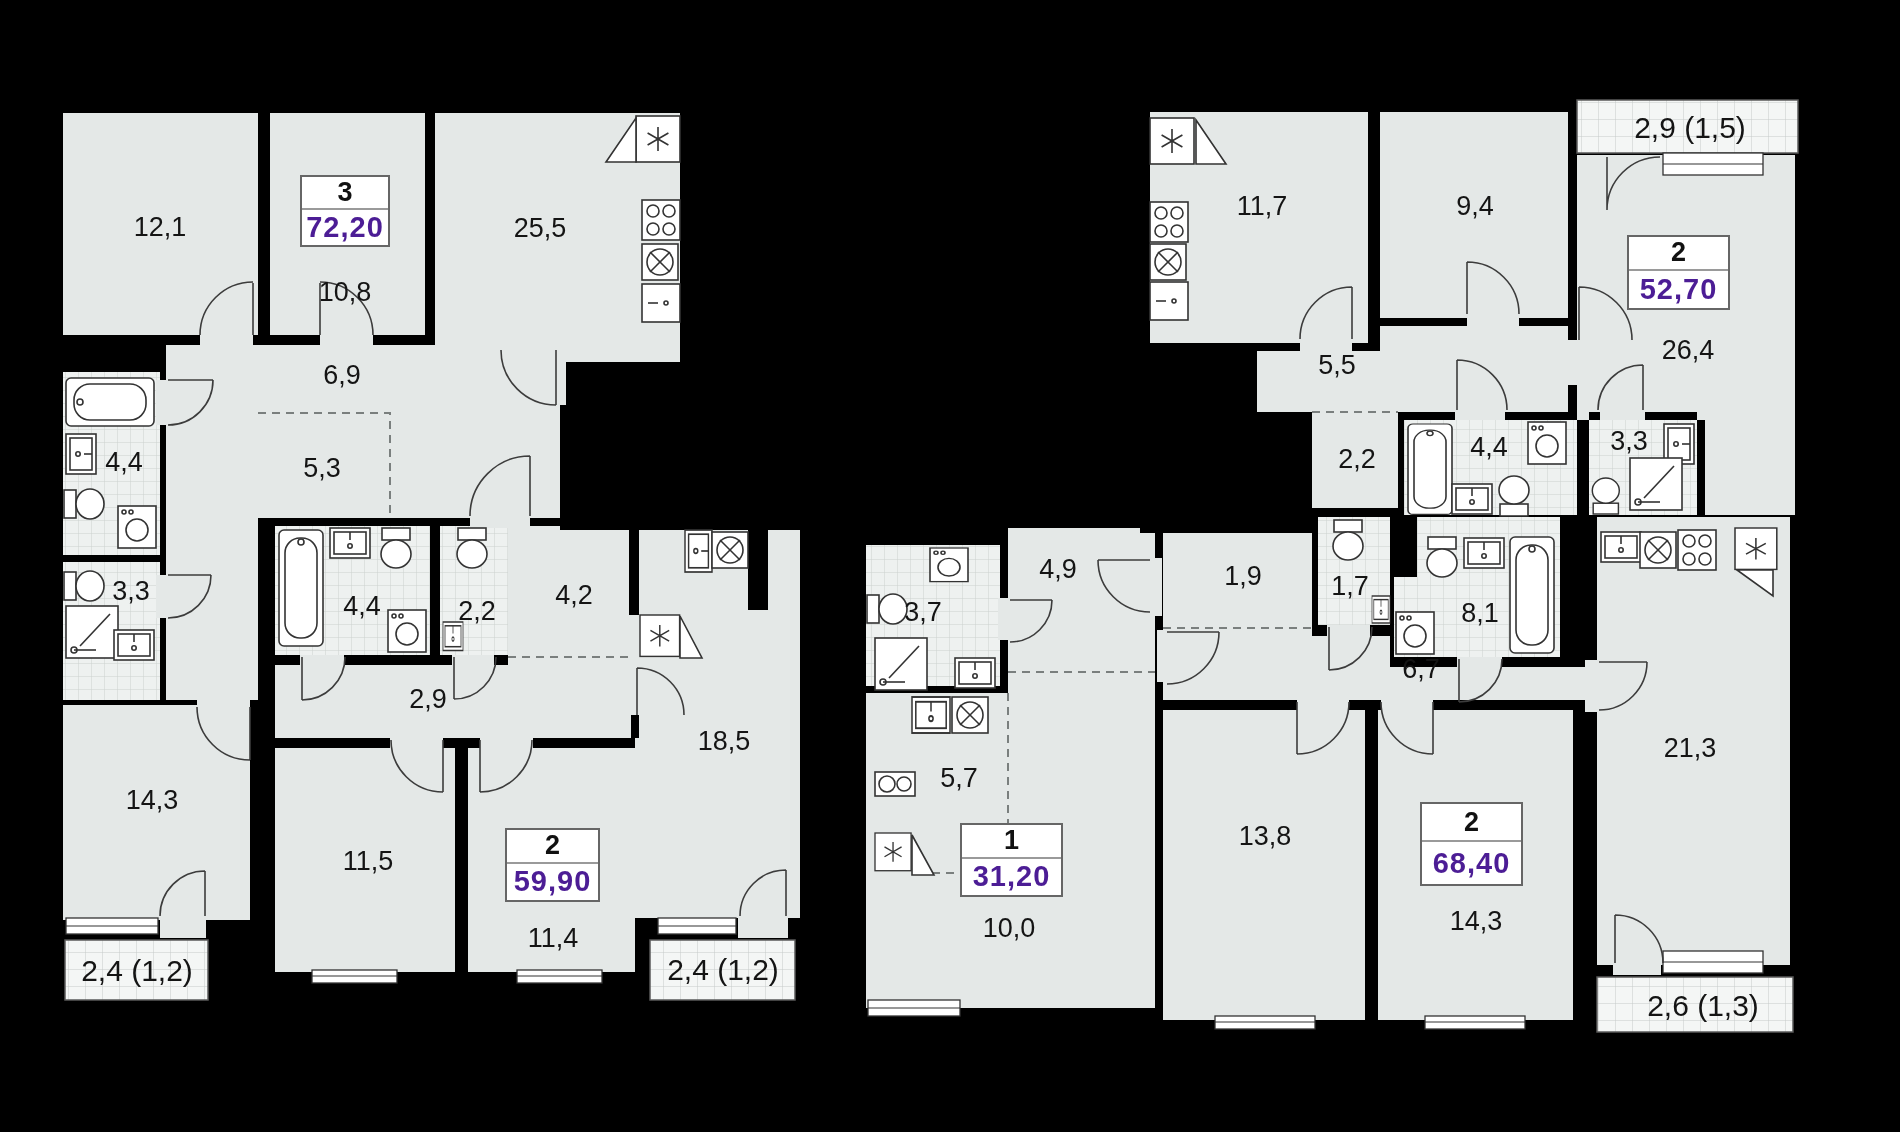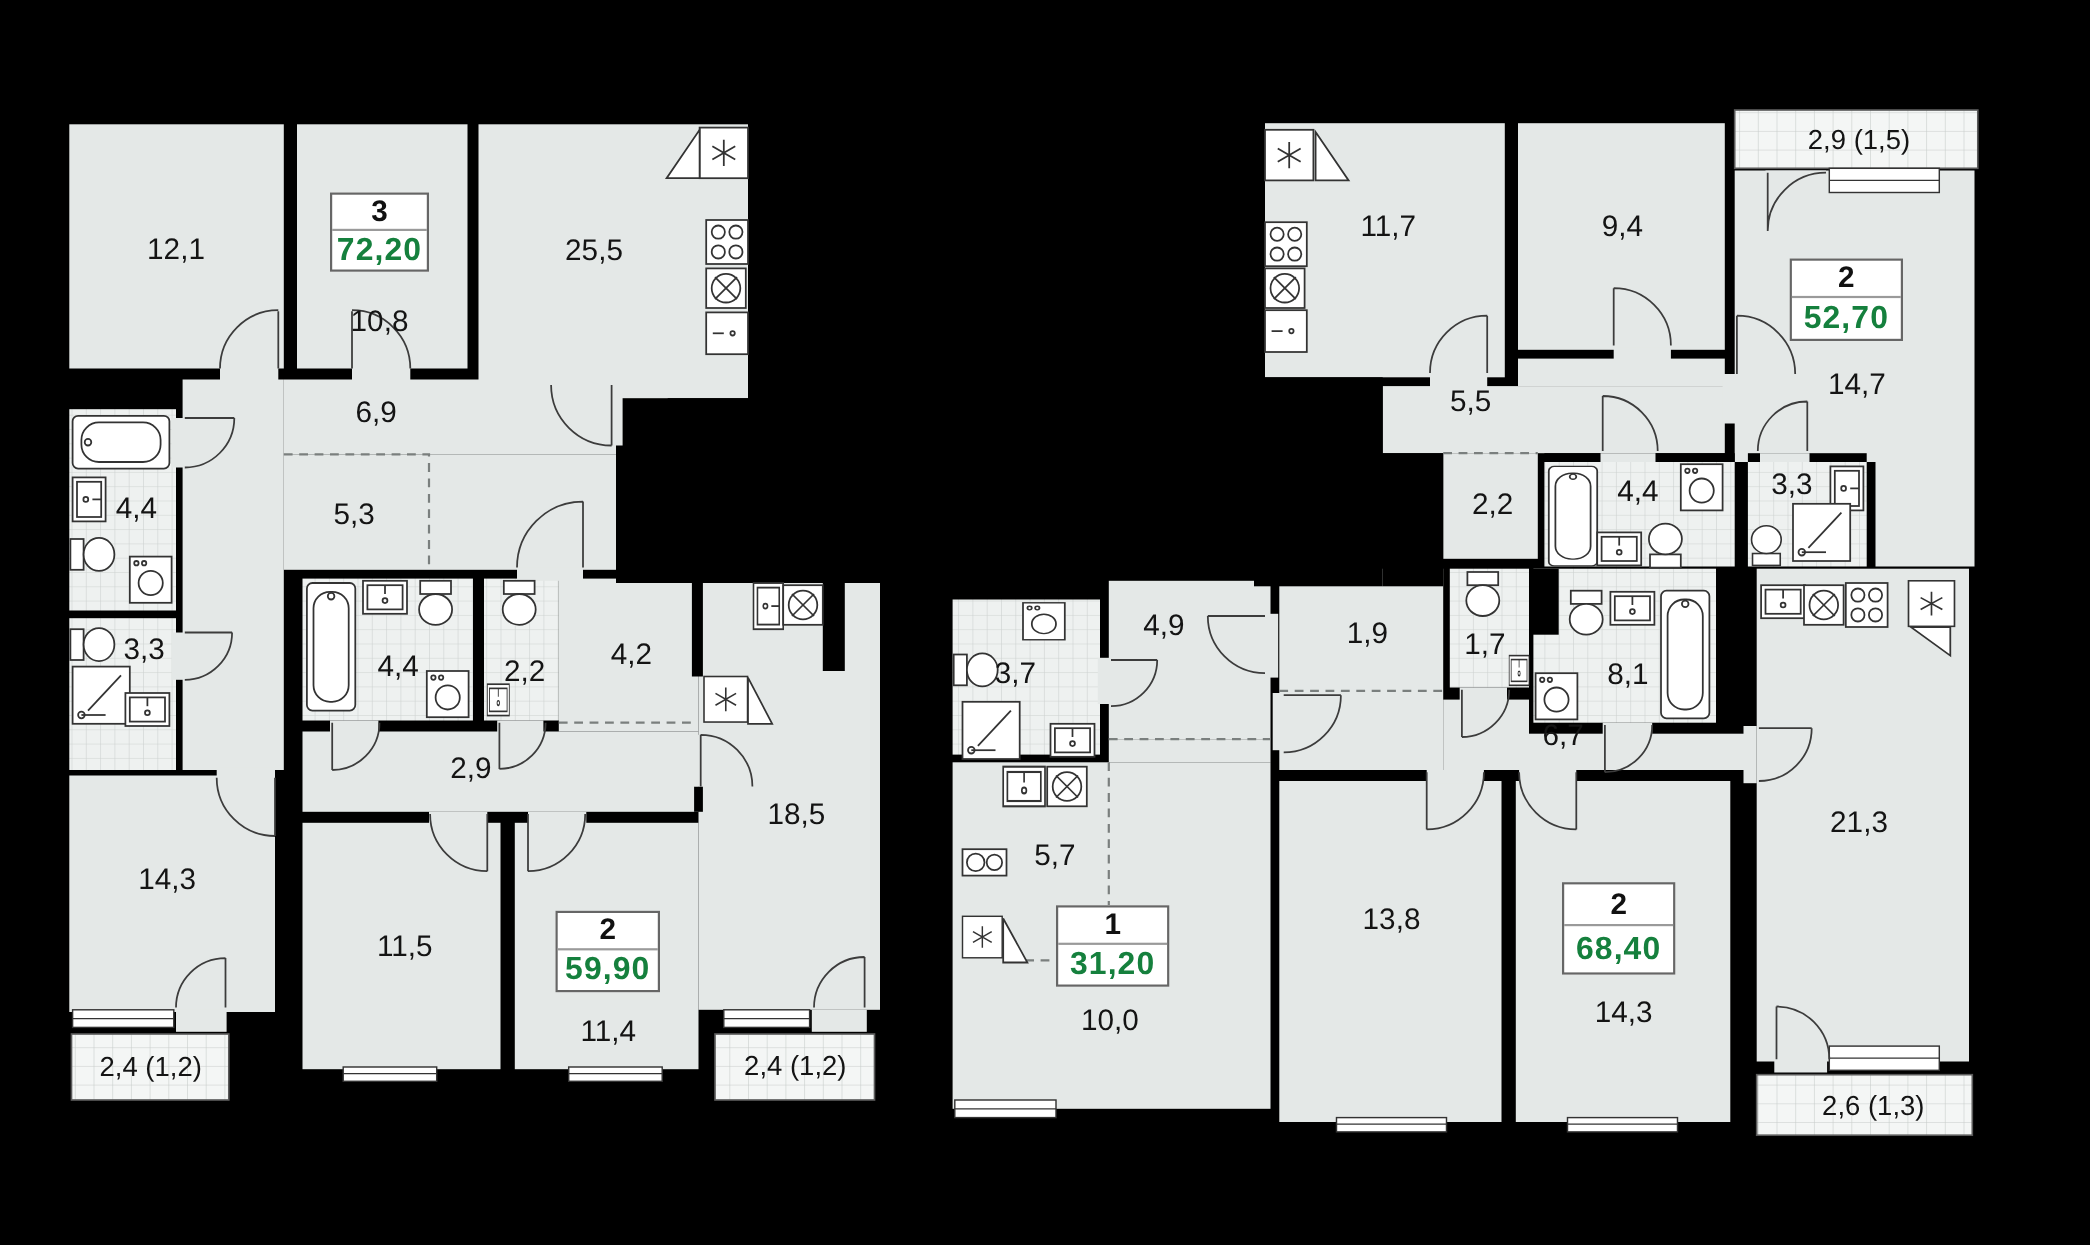--- a/index.html
+++ b/index.html
@@ -1,27 +1,27 @@
 <!DOCTYPE html>
 <html><head>
 <meta charset="utf-8">
 <style>
   html,body{margin:0;padding:0;background:#000;}
   #stage{position:relative;width:1900px;height:1132px;background:#000;overflow:hidden;
          font-family:"Liberation Sans", sans-serif;}
   #plan-svg{position:absolute;inset:0;}
   .rlbl{position:absolute;transform:translate(-50%,-50%);color:#141414;font-size:27px;
         white-space:nowrap;pointer-events:none;}
-  .blbl{position:absolute;transform:translate(-50%,-50%);color:#141414;font-size:25px;white-space:nowrap;}
+  .blbl{position:absolute;transform:translate(-50%,-50%);color:#141414;font-size:30px;white-space:nowrap;}
   .ibox{position:absolute;background:#fff;border:2px solid #666;box-sizing:border-box;
         display:flex;flex-direction:column;align-items:stretch;}
   .ibox .cnt{flex:0 0 45%;border-bottom:2px solid #9a9a9a;display:flex;align-items:center;justify-content:center;
         font-weight:bold;font-size:27px;color:#111;}
   .ibox .area{flex:1;display:flex;align-items:center;justify-content:center;
-        font-weight:bold;font-size:29px;color:#15803d;letter-spacing:1px;}
+        font-weight:bold;font-size:29px;color:#4c1d95;letter-spacing:1px;}
   svg .rm{fill:#e4e8e7;}
   svg .wet{fill:url(#tilep);}
   svg .bal{fill:url(#balp);stroke:#5a5a5a;stroke-width:1.5;}
   svg .blk{fill:#000;}
   svg .op{fill:#e4e8e7;}
   svg .dsh{stroke:#7a7f7e;stroke-width:2;fill:none;stroke-dasharray:8 6;}
   svg .door{stroke:#3c3c3c;stroke-width:1.6;fill:none;}
   svg .fx{stroke:#333;stroke-width:1.6;fill:#fff;}
   svg .fxl{stroke:#333;stroke-width:1.6;fill:none;}
   svg .win{fill:#fff;stroke:#333;stroke-width:1.3;}
@@ -468,21 +468,21 @@
   <div class="rlbl" style="left:1058px;top:569px">4,9</div>
   <div class="rlbl" style="left:959px;top:778px">5,7</div>
   <div class="rlbl" style="left:1009px;top:928px">10,0</div>
 
   <div class="rlbl" style="left:1262px;top:206px">11,7</div>
   <div class="rlbl" style="left:1475px;top:206px">9,4</div>
   <div class="rlbl" style="left:1337px;top:365px">5,5</div>
   <div class="rlbl" style="left:1357px;top:459px">2,2</div>
   <div class="rlbl" style="left:1489px;top:447px">4,4</div>
   <div class="rlbl" style="left:1629px;top:441px">3,3</div>
-  <div class="rlbl" style="left:1688px;top:350px">14,7</div>
+  <div class="rlbl" style="left:1688px;top:350px">26,4</div>
   <div class="blbl" style="left:1690px;top:128px">2,9 (1,5)</div>
 
   <div class="rlbl" style="left:1243px;top:576px">1,9</div>
   <div class="rlbl" style="left:1350px;top:586px">1,7</div>
   <div class="rlbl" style="left:1480px;top:613px">8,1</div>
   <div class="rlbl" style="left:1421px;top:669px">6,7</div>
   <div class="rlbl" style="left:1265px;top:836px">13,8</div>
   <div class="rlbl" style="left:1476px;top:921px">14,3</div>
   <div class="rlbl" style="left:1690px;top:748px">21,3</div>
   <div class="blbl" style="left:1703px;top:1006px">2,6 (1,3)</div>

